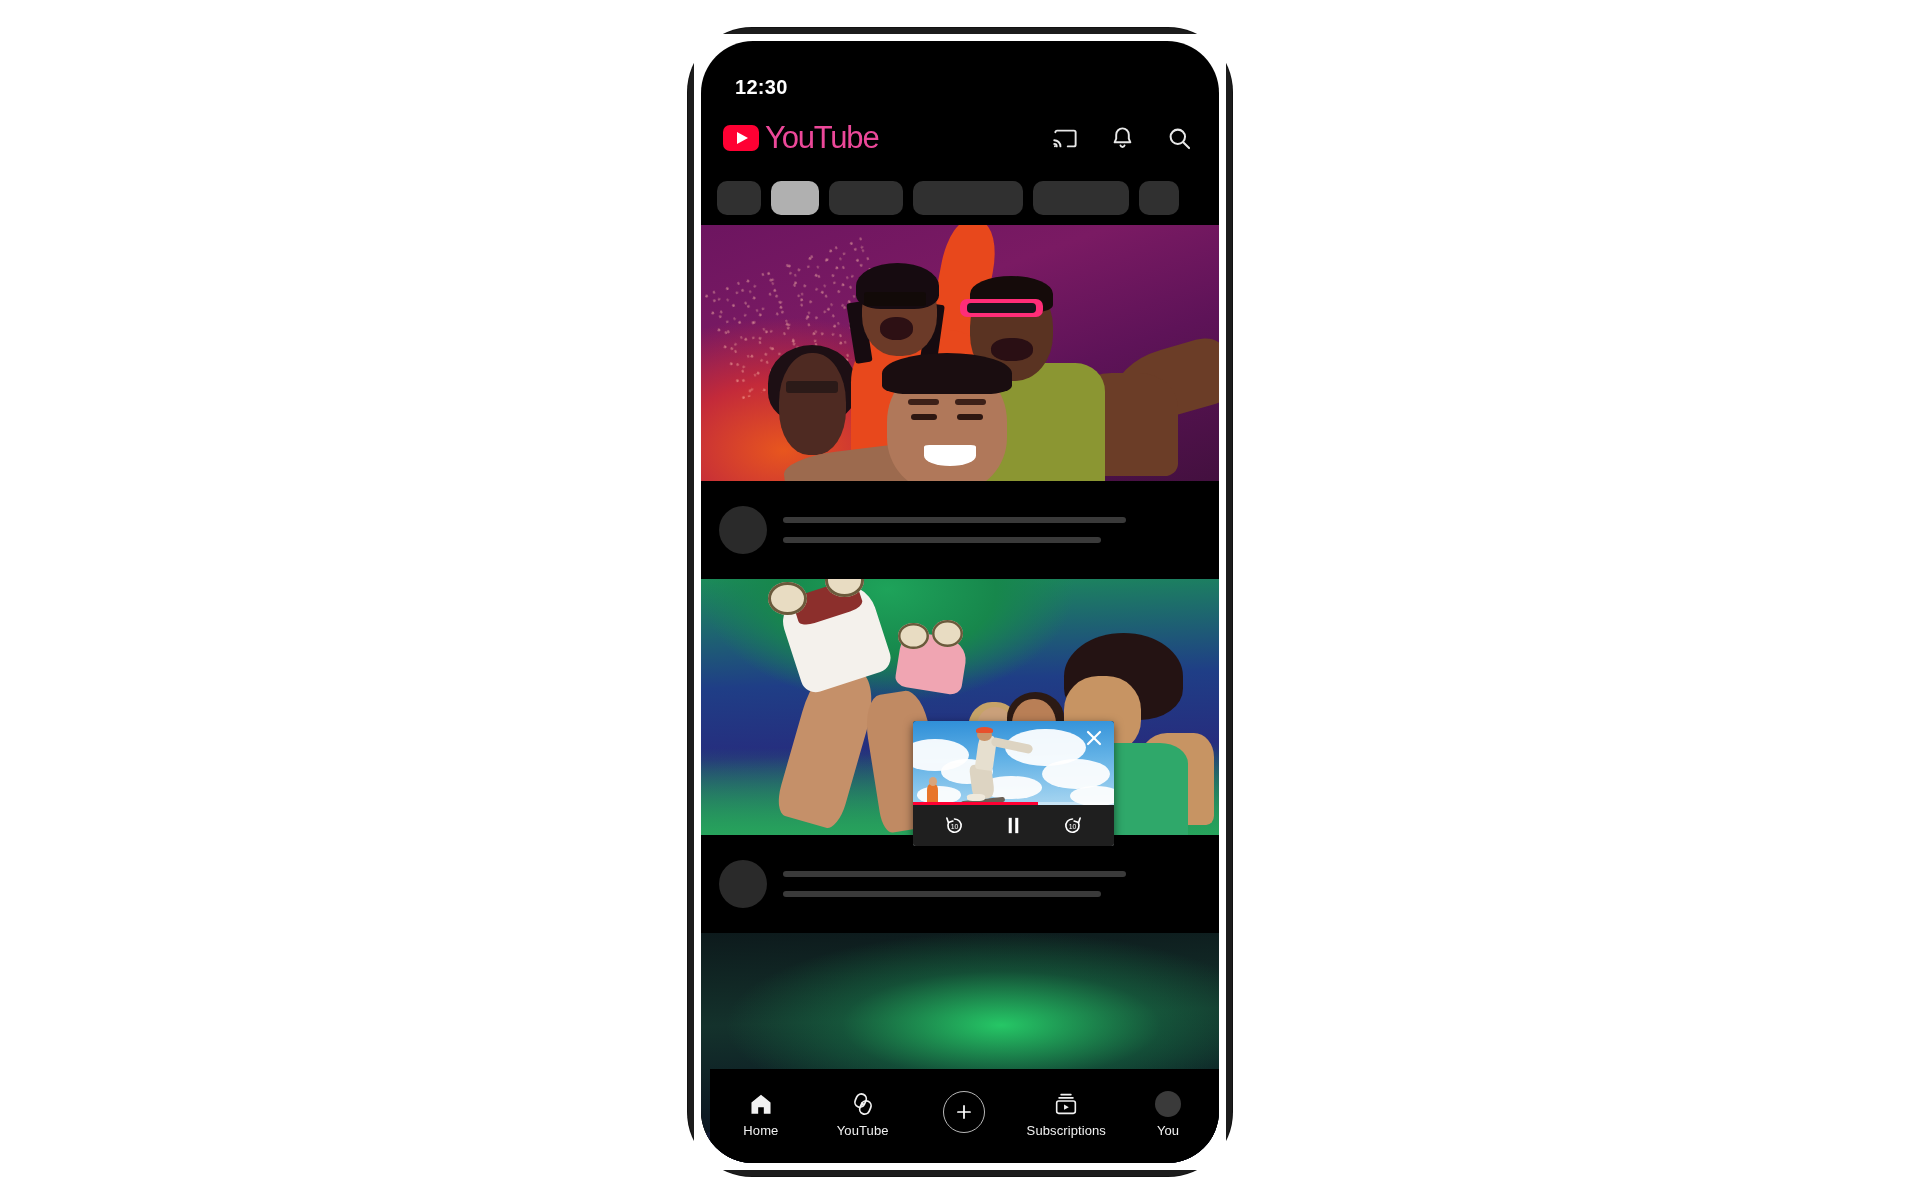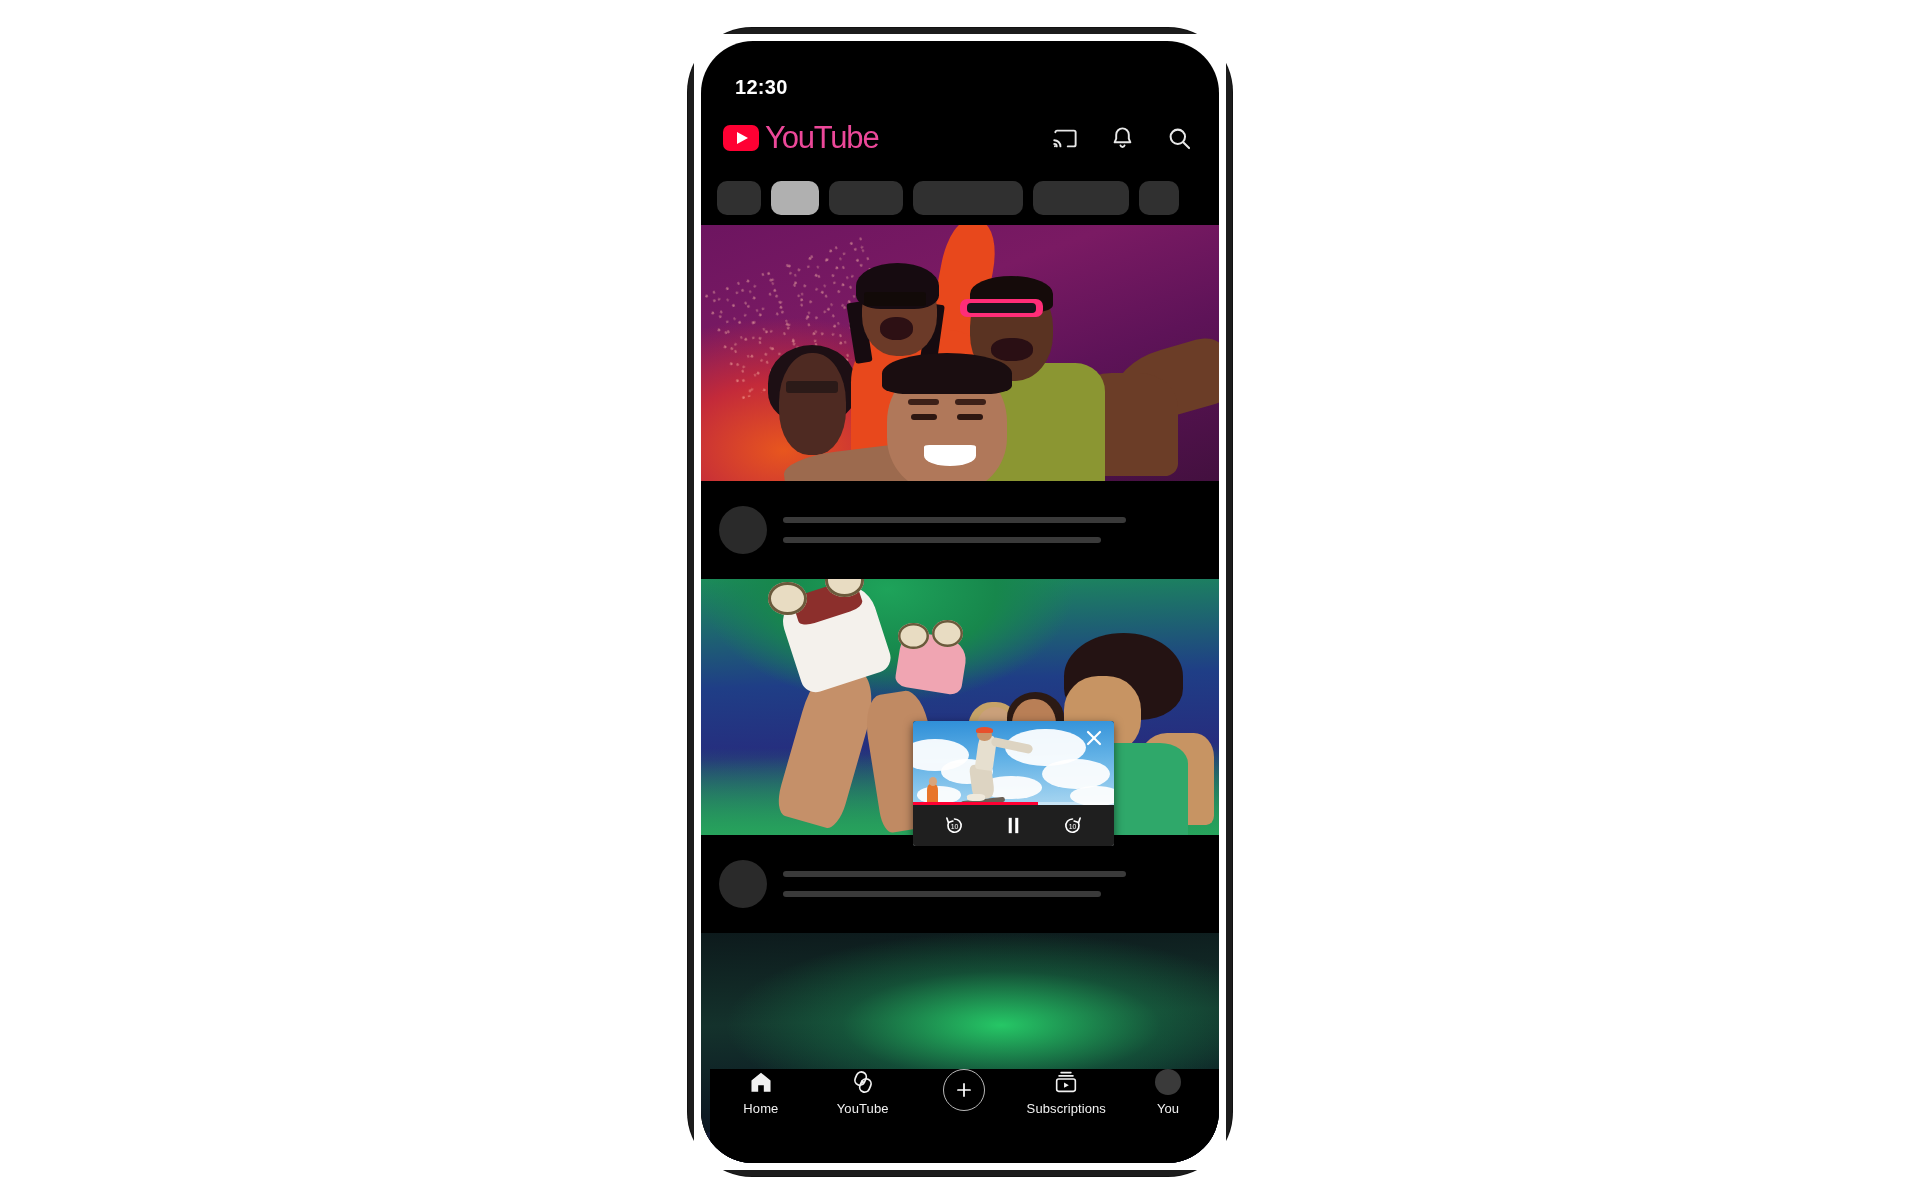--- a/index.html
+++ b/index.html
@@ -374,21 +374,21 @@
   #pip-close svg { width: 100%; height: 100%; display: block; }
 
   
   #bottom-nav {
     position: absolute;
     left: 9px; right: 0; bottom: 0;
     height: 94px;
     background: #000;
     display: flex;
     align-items: flex-start;
-    padding-top: 0;
+    padding-top: 22px;
   }
   .nav-item {
     flex: 1;
     display: flex;
     flex-direction: column;
     align-items: center;
     gap: 6px;
     cursor: pointer;
   }
   .nav-icon { width: 26px; height: 26px; display:block; }

